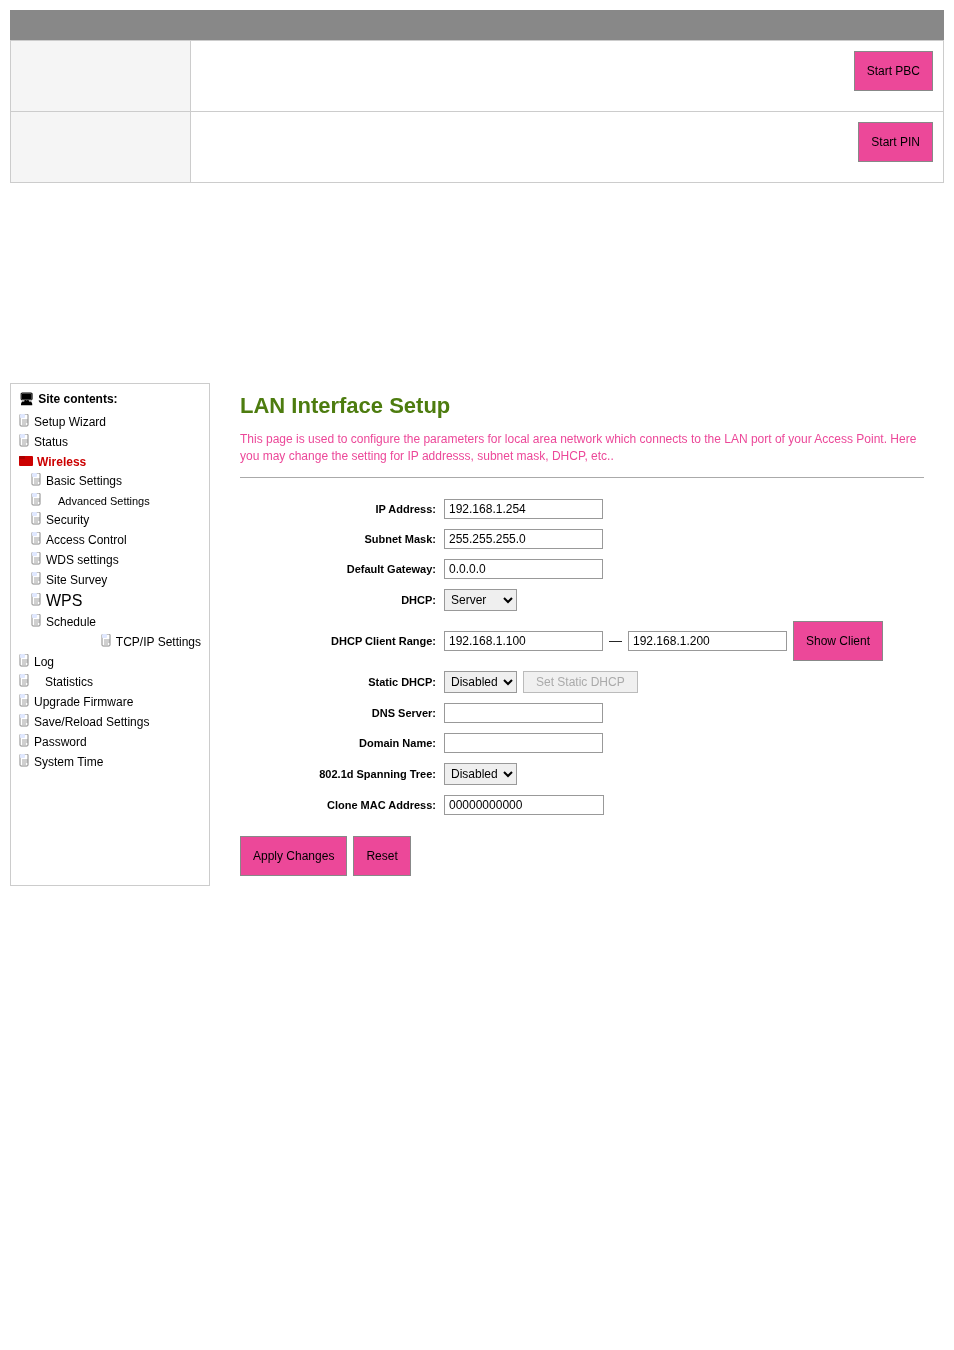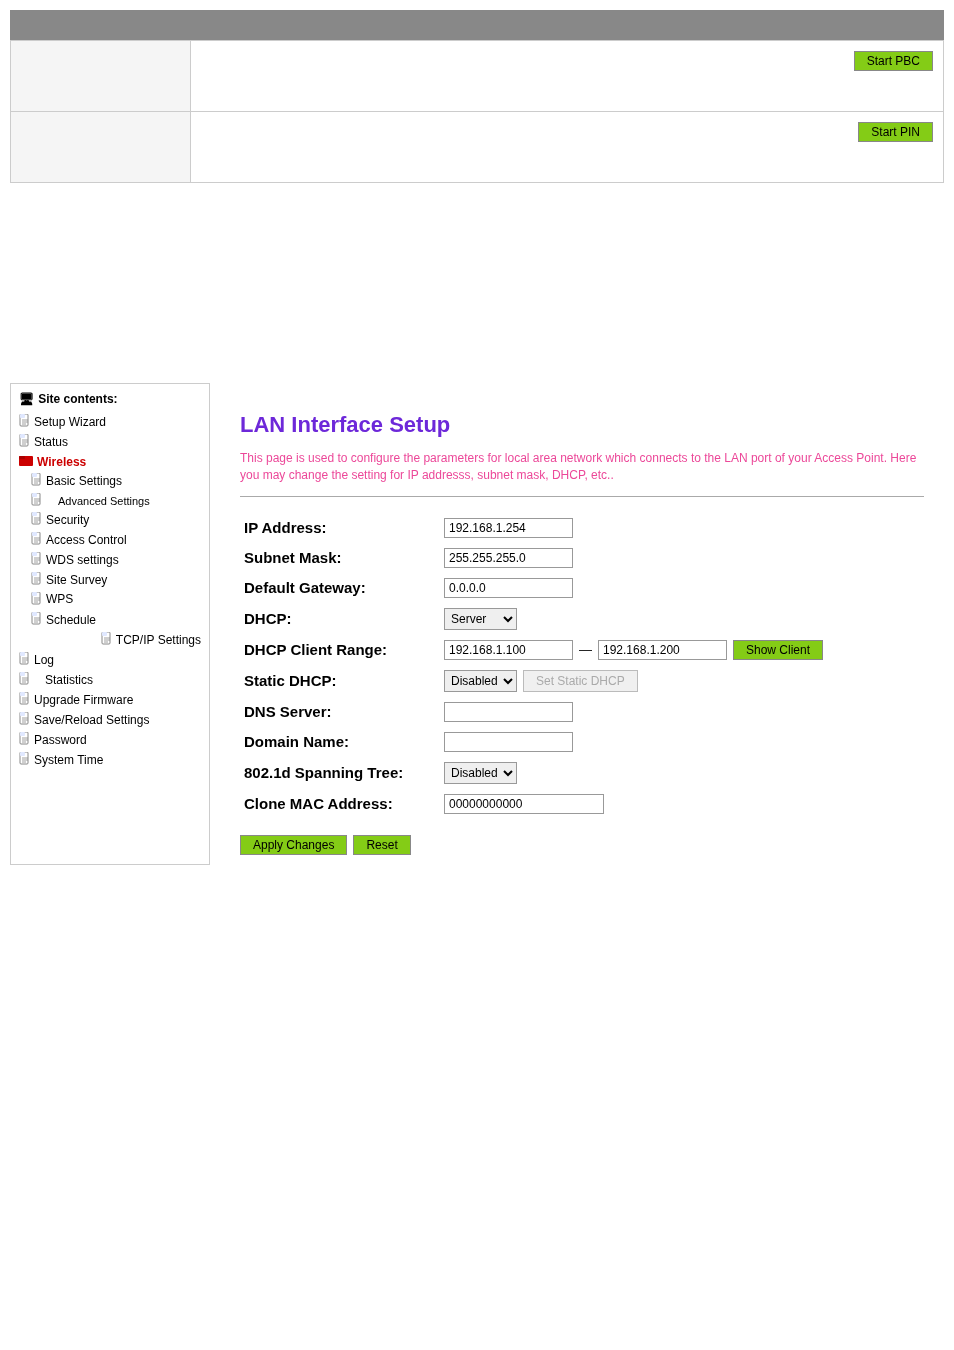--- a/index.html
+++ b/index.html
@@ -65,23 +65,22 @@
     }
 
     
     .content {
       flex: 1;
       padding: 10px 20px;
     }
     .page-title {
       font-size: 22px;
       font-weight: bold;
-      color: #6d28d9;
+      color: #4d7c0f;
       margin-bottom: 12px;
-      margin-top: 19px;
     }
     .page-desc {
       font-size: 12px;
       color: #ec4899;
       margin-bottom: 12px;
       line-height: 1.4;
     }
     .divider {
       border: none;
       border-top: 1px solid #aaa;
@@ -91,28 +90,29 @@
       width: 100%;
       border-collapse: collapse;
     }
     .form-table tr td {
       padding: 5px 4px;
       vertical-align: middle;
     }
     .form-table td:first-child {
       font-weight: bold;
       width: 200px;
-      font-size: 15px;
+      font-size: 11px;
       white-space: nowrap;
+      text-align: right;
     }
     .form-table input[type="text"] {
       border: 1px solid #999;
       padding: 2px 4px;
       font-size: 12px;
-      width: 129px;
+      width: 159px;
     }
     .form-table select {
       border: 1px solid #999;
       padding: 2px 2px;
       font-size: 12px;
     }
     .dhcp-range {
       display: flex;
       align-items: center;
       gap: 6px;
@@ -128,22 +128,22 @@
       align-items: center;
       gap: 6px;
     }
     .button-row {
       margin-top: 16px;
       display: flex;
       gap: 6px;
     }
     .btn {
       border: 1px solid #888;
-      background: #84cc16;
-      padding: 2px 12px;
+      background: #ec4899;
+      padding: 12px 12px;
       font-size: 12px;
       cursor: pointer;
       font-family: Arial, sans-serif;
     }
     .btn-disabled {
       border: 1px solid #bbb;
       background: #f0f0f0;
       padding: 3px 12px;
       font-size: 12px;
       color: #aaa;
@@ -263,21 +263,21 @@
         <div style="padding: 2px 0px 2px 12px; display: flex; align-items: center; gap: 4px; cursor: pointer; font-size: 12px;">
           <span><svg width="11" height="13" viewBox="0 0 11 13">
         <rect x="1" y="0" width="8" height="12" fill="white" stroke="#888" stroke-width="1" rx="1"></rect>
         <rect x="1" y="0" width="5" height="4" fill="#e0e8ff" rx="1"></rect>
         <line x1="3" y1="6" x2="9" y2="6" stroke="#888" stroke-width="0.8"></line>
         <line x1="3" y1="8" x2="9" y2="8" stroke="#888" stroke-width="0.8"></line>
         <line x1="3" y1="10" x2="7" y2="10" stroke="#888" stroke-width="0.8"></line>
       </svg></span>
           <span>Site Survey</span>
         </div>
-        <div style="padding: 2px 0px 2px 12px; display: flex; align-items: flex-start; gap: 4px; cursor: pointer; font-size: 12px;">
+        <div style="padding: 2px 0px 2px 12px; display: flex; align-items: flex-start; gap: 4px; cursor: pointer; font-size: 16px;">
           <span><svg width="11" height="13" viewBox="0 0 11 13">
         <rect x="1" y="0" width="8" height="12" fill="white" stroke="#888" stroke-width="1" rx="1"></rect>
         <rect x="1" y="0" width="5" height="4" fill="#e0e8ff" rx="1"></rect>
         <line x1="3" y1="6" x2="9" y2="6" stroke="#888" stroke-width="0.8"></line>
         <line x1="3" y1="8" x2="9" y2="8" stroke="#888" stroke-width="0.8"></line>
         <line x1="3" y1="10" x2="7" y2="10" stroke="#888" stroke-width="0.8"></line>
       </svg></span>
           <span>WPS</span>
         </div>
         <div style="padding: 2px 0px 2px 12px; display: flex; align-items: center; gap: 4px; cursor: pointer; font-size: 12px;">

